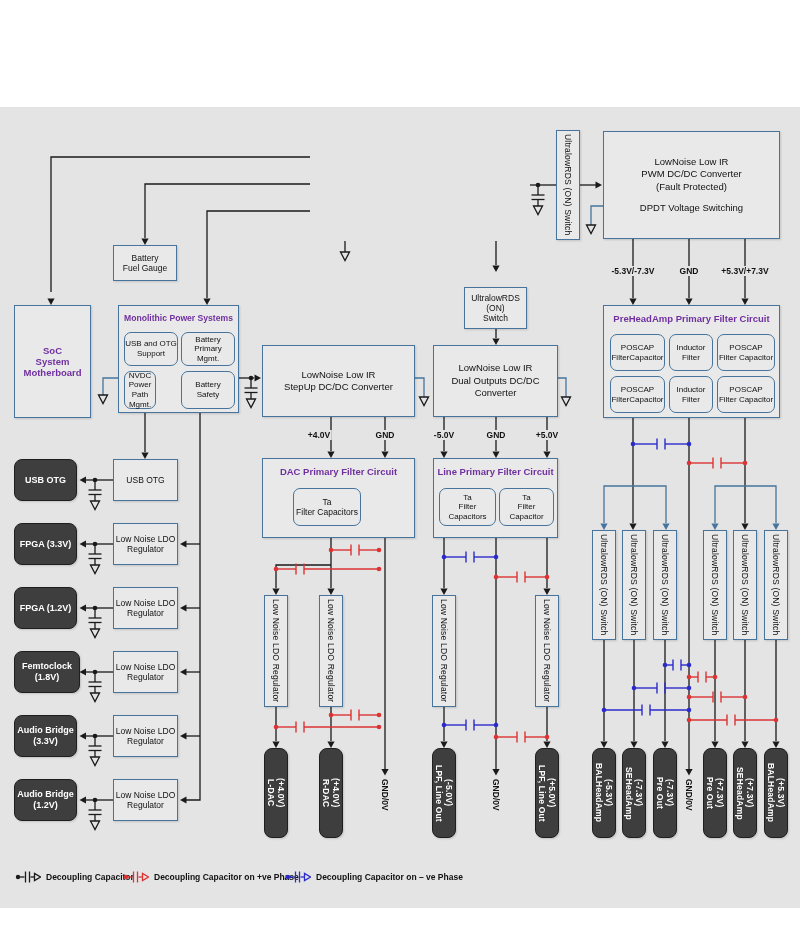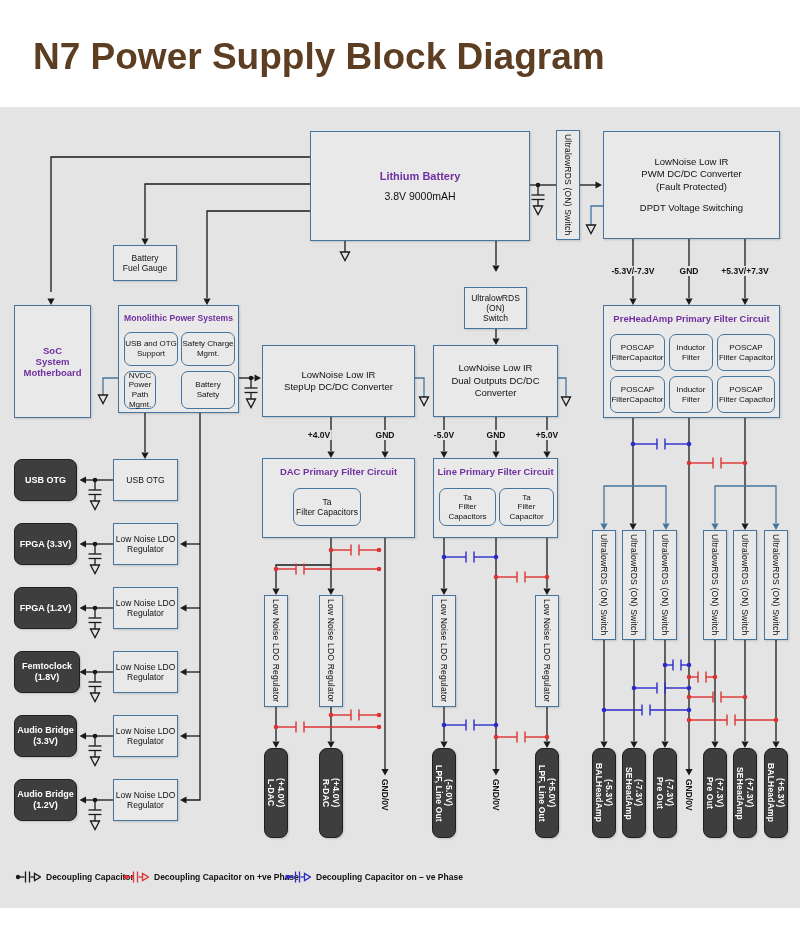--- a/index.html
+++ b/index.html
@@ -24,21 +24,20 @@
   .legend-item span{font-size:8.5px;font-weight:bold;color:#111;white-space:nowrap;}
   .conv{font-size:9.5px;line-height:1.3;}
   .batt-name{color:#7030a0;font-weight:bold;font-size:11px;margin-bottom:7px;}
   .batt-spec{font-size:10.5px;color:#111;}
 </style>
 </head>
 <body>
 
 <div class="canvas">
   <div class="panel"></div>
-  <div class="title">N7 Power Supply Block Diagram</div>
 
   <svg class="wiring" width="800" height="949" viewBox="0 0 800 949">
     <defs>
       <path id="ad" d="M-3.6,0 L3.6,0 L0,6.5 Z"></path>
       <path id="al" d="M0,0 L6.5,-3.6 L6.5,3.6 Z"></path>
       <path id="ar" d="M0,0 L-6.5,-3.6 L-6.5,3.6 Z"></path>
       <path id="gd" d="M-4.5,0 L4.5,0 L0,8.5 Z"></path>
       <g id="dc">
         <circle cx="0" cy="0" r="2.3" fill="#1a1a1a" stroke="none"></circle>
         <line x1="0" y1="0" x2="0" y2="10"></line>
@@ -312,24 +311,20 @@
           <circle cx="604" cy="710" r="2.3" stroke="none"></circle>
           <circle cx="689" cy="710" r="2.3" stroke="none"></circle>
           <line x1="605" y1="710" x2="642" y2="710"></line>
           <line x1="650" y1="710" x2="688" y2="710"></line>
           <line x1="642" y1="704.5" x2="642" y2="715.5"></line>
           <line x1="650" y1="704.5" x2="650" y2="715.5"></line>
         </g>
     </g>
   </svg>
 
-  <div class="box" style="left:310px;top:131px;width:220px;height:110px;flex-direction:column;">
-    <span class="batt-name">Lithium Battery</span>
-    <span class="batt-spec">3.8V 9000mAH</span>
-  </div>
 
   <div class="box" style="left:556px;top:130px;width:24px;height:110px;">
     <span class="vtext">UltralowRDS (ON) Switch</span>
   </div>
 
   <div class="box conv" style="left:603px;top:131px;width:177px;height:108px;flex-direction:column;">
     <span>LowNoise Low IR
 PWM DC/DC Converter
 (Fault Protected)</span>
     <span style="margin-top:9px;">DPDT Voltage Switching</span>
@@ -343,21 +338,21 @@
   <div class="box" style="left:14px;top:305px;width:77px;height:113px;">
     <span class="purple" style="font-size:9.5px;">SoC
 System
 Motherboard</span>
   </div>
 
   <div class="box comp" style="left:118px;top:305px;width:121px;height:108px;">
     <span class="ctitle" style="font-size:8.6px;">Monolithic Power Systems</span>
     <div class="cell" style="left:5px;top:26px;width:54px;height:34px;"><span>USB and OTG
 Support</span></div>
-    <div class="cell" style="left:62px;top:26px;width:54px;height:34px;"><span>Safety Charge
+    <div class="cell" style="left:62px;top:26px;width:54px;height:34px;"><span>Battery Primary
 Mgmt.</span></div>
     <div class="cell" style="left:5px;top:65px;width:32px;height:38px;justify-content:center;"><span>NVDC Power
 Path Mgmt.</span></div>
     <div class="cell" style="left:62px;top:65px;width:54px;height:38px;"><span>Battery
 Safety</span></div>
   </div>
 
   <div class="box" style="left:464px;top:272px;width:63px;height:42px;margin-top:15px;">
     <span>UltralowRDS (ON)
 Switch</span>

